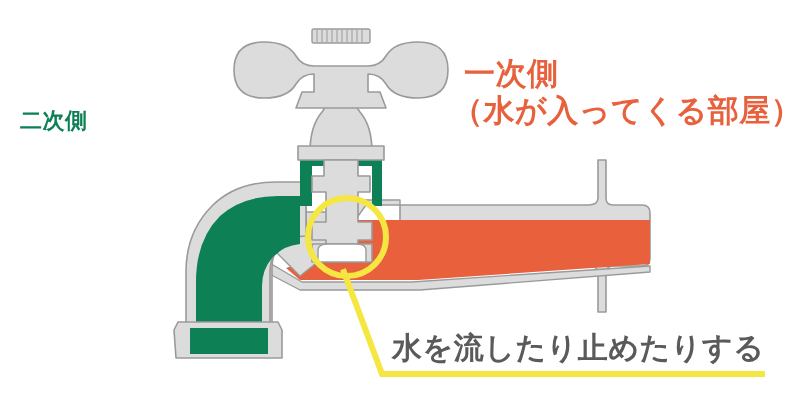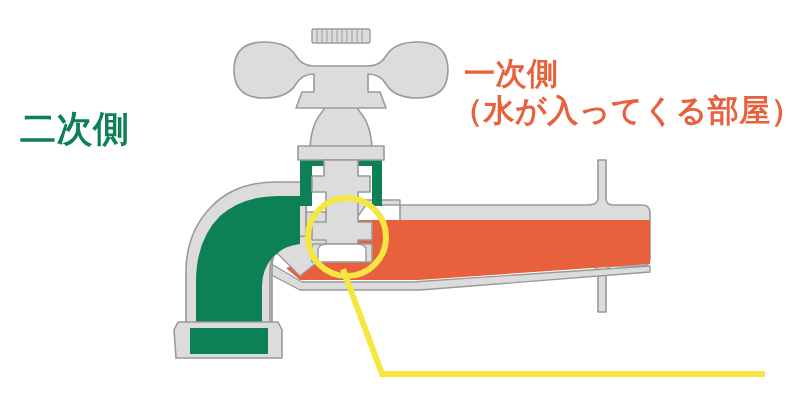--- a/index.html
+++ b/index.html
@@ -25,21 +25,21 @@
     position: absolute;
     font-weight: bold;
     white-space: nowrap;
     letter-spacing: 0.5px;
     line-height: 1.18;
   }
   #label-secondary {
     left: 8px;
     top: 108px;
     color: #0d8055;
-    font-size: 36px;
+    font-size: 22px;
   }
   #label-secondary .l1 { display: block; padding-left: 12px; }
   #label-secondary .l2 { display: block; }
   #label-primary {
     left: 452px;
     top: 56px;
     color: #e8603c;
     font-size: 31px;
   }
   #label-primary .l1 { display: block; padding-left: 12px; }
@@ -302,14 +302,15 @@
   
   <div class="lbl" id="label-secondary">
     <span class="l1">二次側</span>
   </div>
 
   <div class="lbl" id="label-primary">
     <span class="l1">一次側</span>
     <span class="l2">（水が入ってくる部屋）</span>
   </div>
 
+  <div class="lbl" id="label-callout">水を流したり止めたりする</div>
 
 </div>
 
 </body></html>

